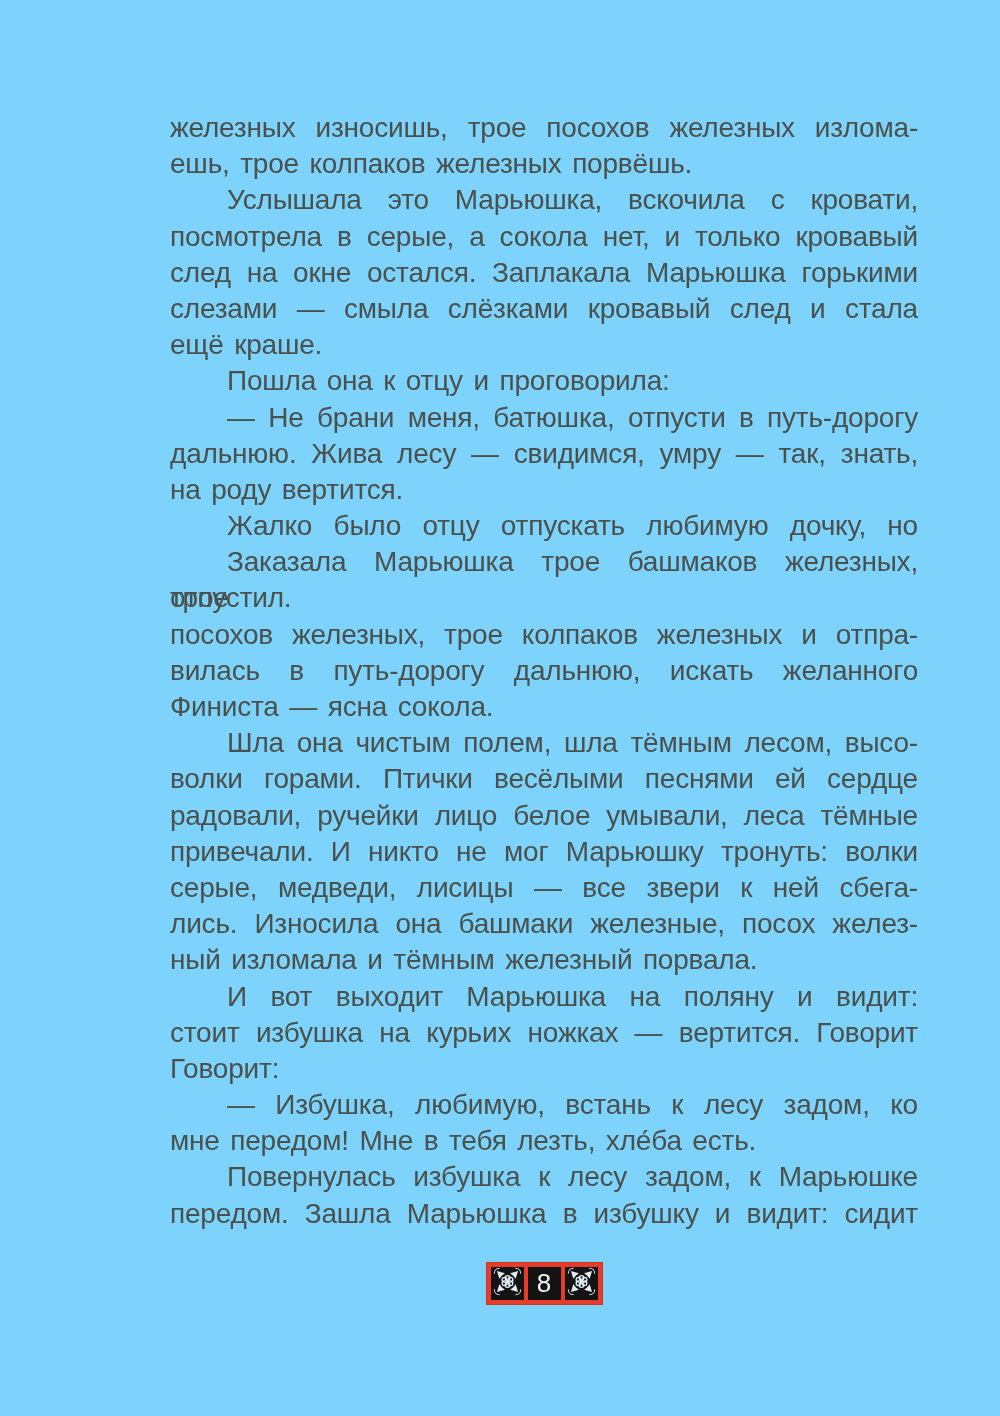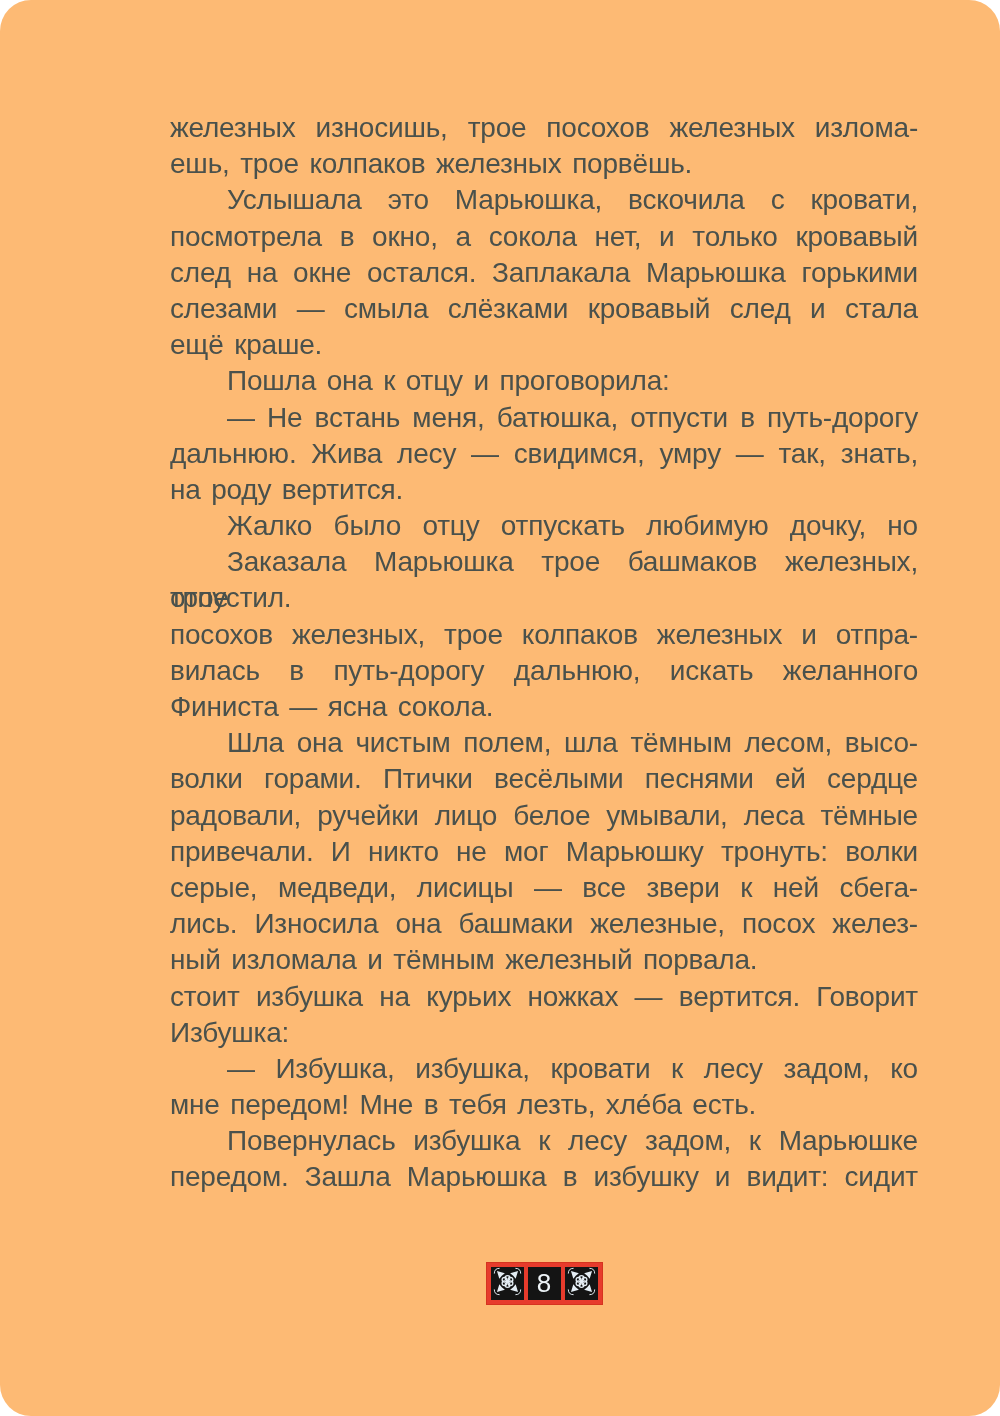--- a/index.html
+++ b/index.html
@@ -4,23 +4,22 @@
 <style>
   html, body { margin: 0; padding: 0; }
   body {
     width: 1000px; height: 1416px;
     background: #ffffff;
     font-family: "Liberation Sans", sans-serif;
   }
   .page {
     position: relative;
     width: 1000px; height: 1416px;
-    background: #fdba74;
+    background: #7dd3fc;
     overflow: hidden;
-    border-radius: 31px;
   }
   .text-block {
     position: absolute;
     top: 110px; left: 170px;
     width: 748px;
     color: #4a514c;
     font-size: 28px;
     line-height: 36.2px;
     letter-spacing: -0.2px;
     word-spacing: 3px;
@@ -68,44 +67,45 @@
 </style>
 </head>
 <body>
 
 <div class="page">
 
   <div class="text-block">
       <div class="line">железных износишь, трое посохов железных излома-</div>
       <div class="line para-end">ешь, трое колпаков железных порвёшь.</div>
       <div class="line indent">Услышала это Марьюшка, вскочила с кровати,</div>
-      <div class="line">посмотрела в окно, а сокола нет, и только кровавый</div>
+      <div class="line">посмотрела в серые, а сокола нет, и только кровавый</div>
       <div class="line">след на окне остался. Заплакала Марьюшка горькими</div>
       <div class="line">слезами — смыла слёзками кровавый след и стала</div>
       <div class="line para-end">ещё краше.</div>
       <div class="line indent para-end">Пошла она к отцу и проговорила:</div>
-      <div class="line indent">— Не встань меня, батюшка, отпусти в путь-дорогу</div>
+      <div class="line indent">— Не брани меня, батюшка, отпусти в путь-дорогу</div>
       <div class="line">дальнюю. Жива лесу — свидимся, умру — так, знать,</div>
       <div class="line para-end">на роду вертится.</div>
       <div class="line indent">Жалко было отцу отпускать любимую дочку, но</div>
       <div class="line indent">Заказала Марьюшка трое башмаков железных, трое</div>
       <div class="line para-end">отпустил.</div>
       <div class="line">посохов железных, трое колпаков железных и отпра-</div>
       <div class="line">вилась в путь-дорогу дальнюю, искать желанного</div>
       <div class="line para-end">Финиста — ясна сокола.</div>
       <div class="line indent">Шла она чистым полем, шла тёмным лесом, высо-</div>
       <div class="line">волки горами. Птички весёлыми песнями ей сердце</div>
       <div class="line">радовали, ручейки лицо белое умывали, леса тёмные</div>
       <div class="line">привечали. И никто не мог Марьюшку тронуть: волки</div>
       <div class="line">серые, медведи, лисицы — все звери к ней сбега-</div>
       <div class="line">лись. Износила она башмаки железные, посох желез-</div>
       <div class="line para-end">ный изломала и тёмным железный порвала.</div>
+      <div class="line indent">И вот выходит Марьюшка на поляну и видит:</div>
       <div class="line">стоит избушка на курьих ножках — вертится. Говорит</div>
-      <div class="line para-end">Избушка:</div>
-      <div class="line indent">— Избушка, избушка, кровати к лесу задом, ко</div>
+      <div class="line para-end">Говорит:</div>
+      <div class="line indent">— Избушка, любимую, встань к лесу задом, ко</div>
       <div class="line para-end">мне передом! Мне в тебя лезть, хле́ба есть.</div>
       <div class="line indent">Повернулась избушка к лесу задом, к Марьюшке</div>
       <div class="line">передом. Зашла Марьюшка в избушку и видит: сидит</div>
     </div>
 
   <div class="footer-wrap">
     <div class="ornament">
       <div class="tile">
         <span>
           <svg viewBox="0 0 33 33" width="29" height="29" aria-hidden="true">

